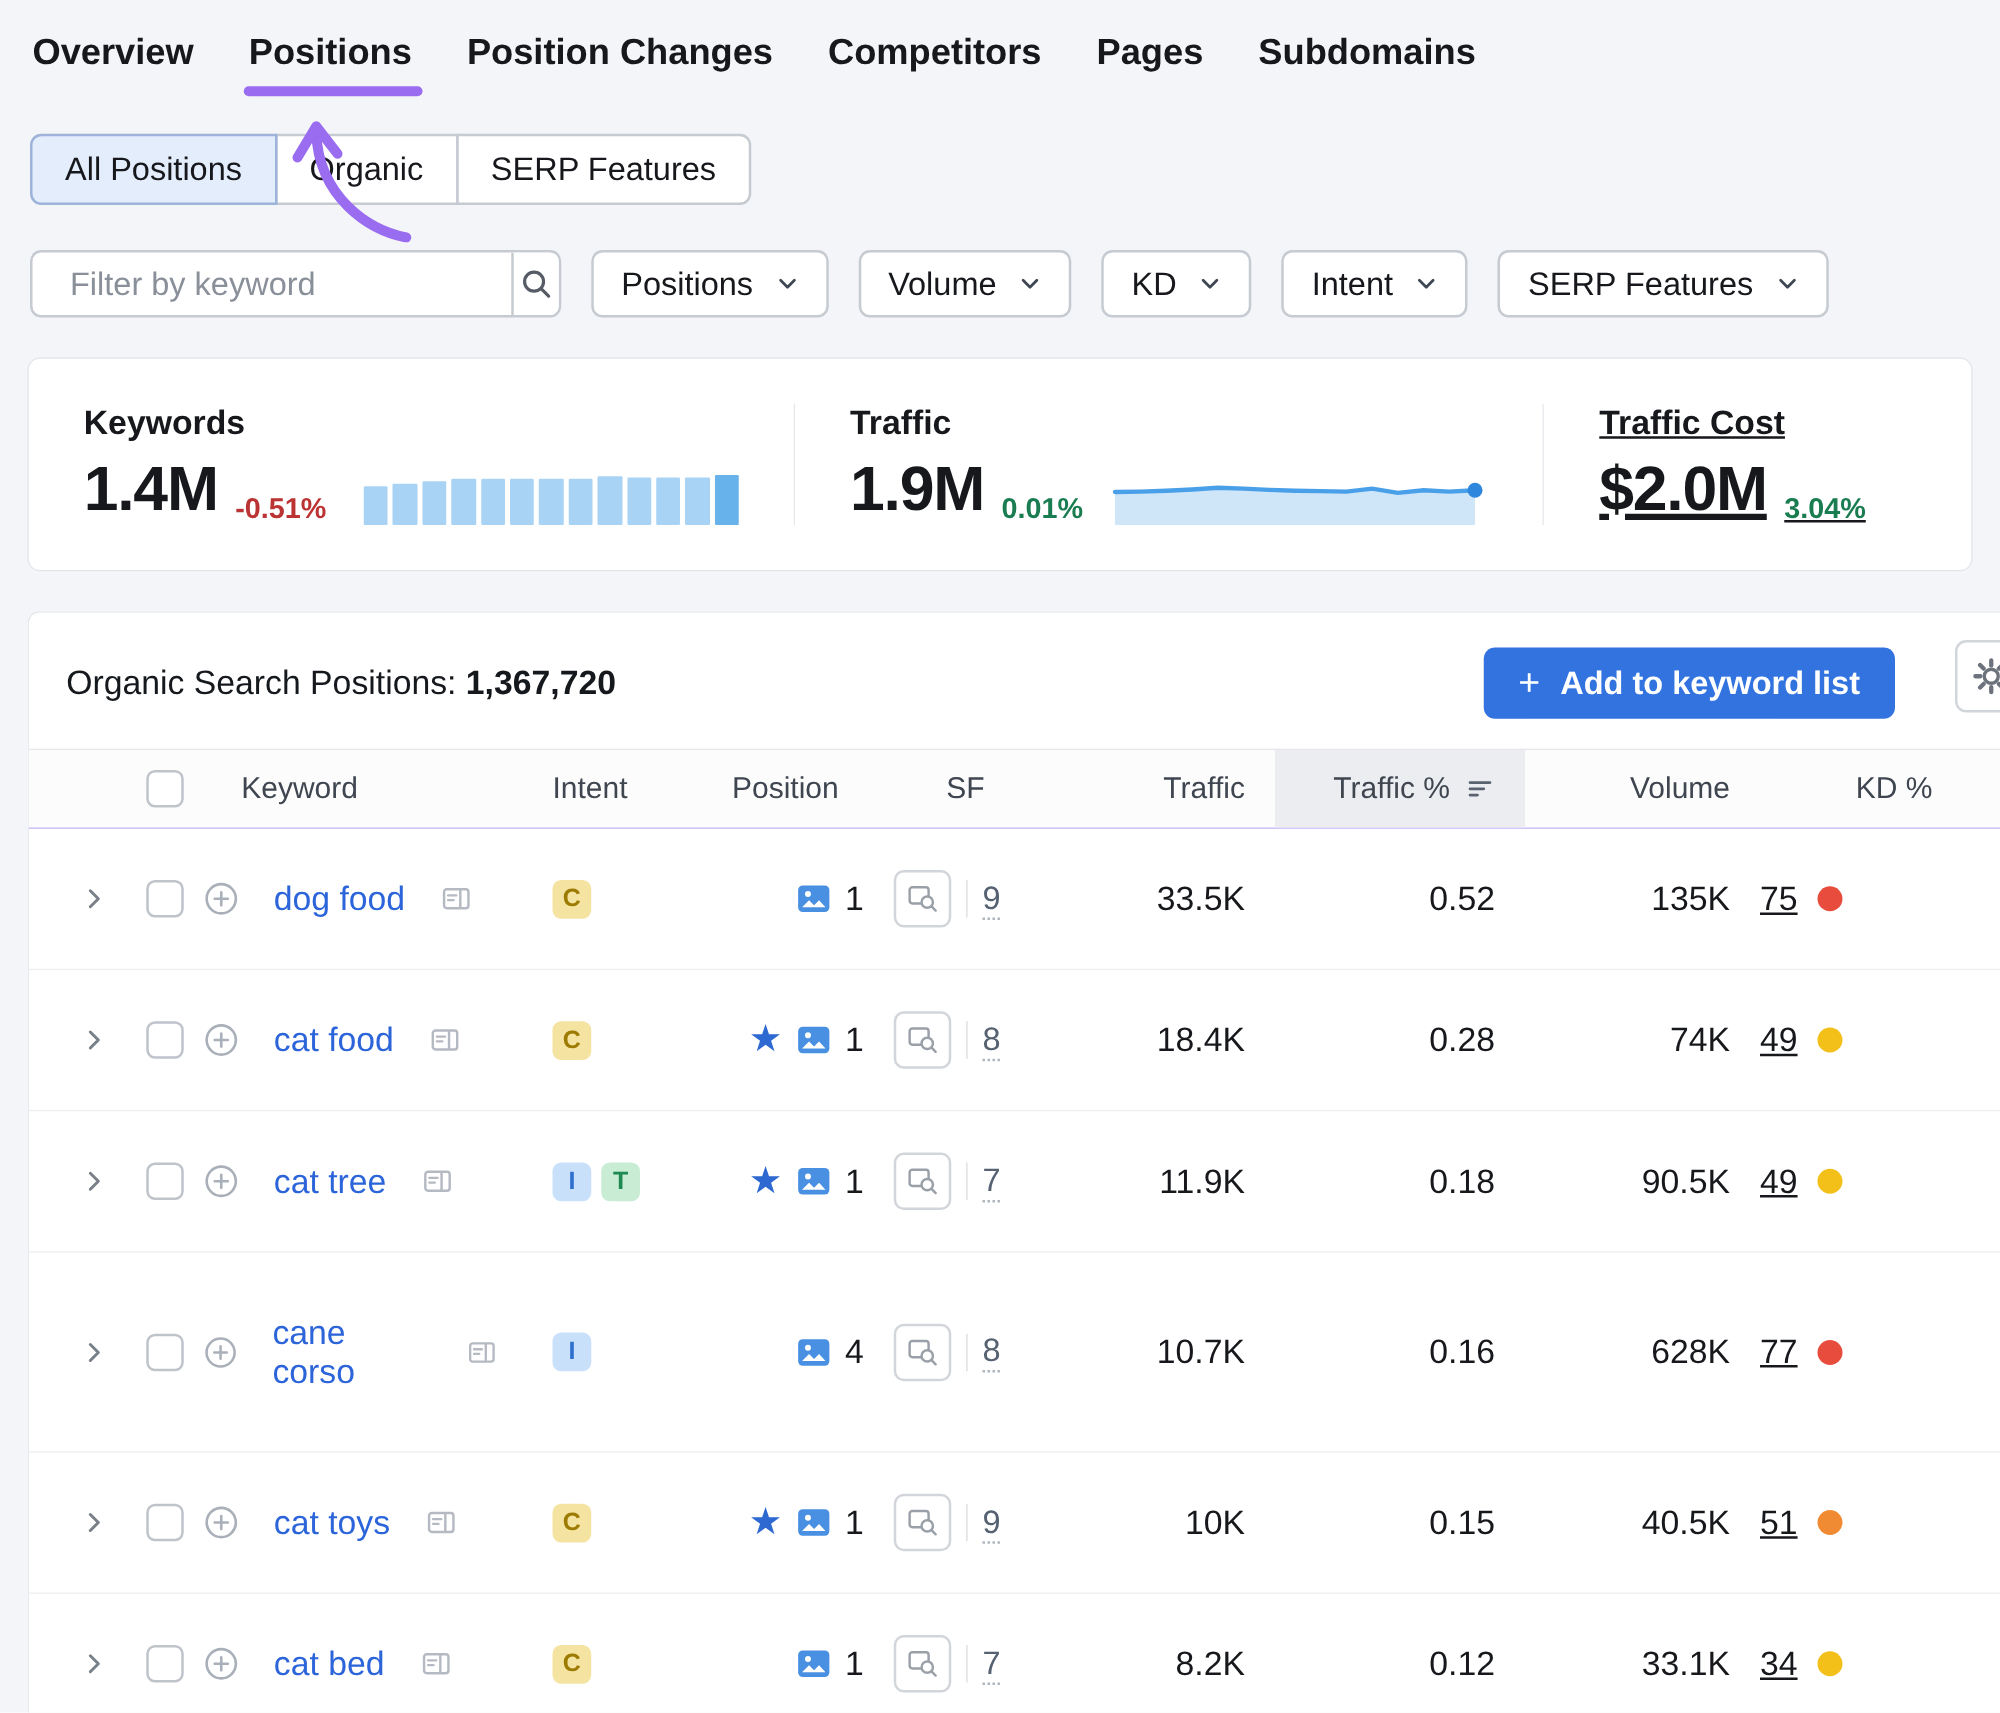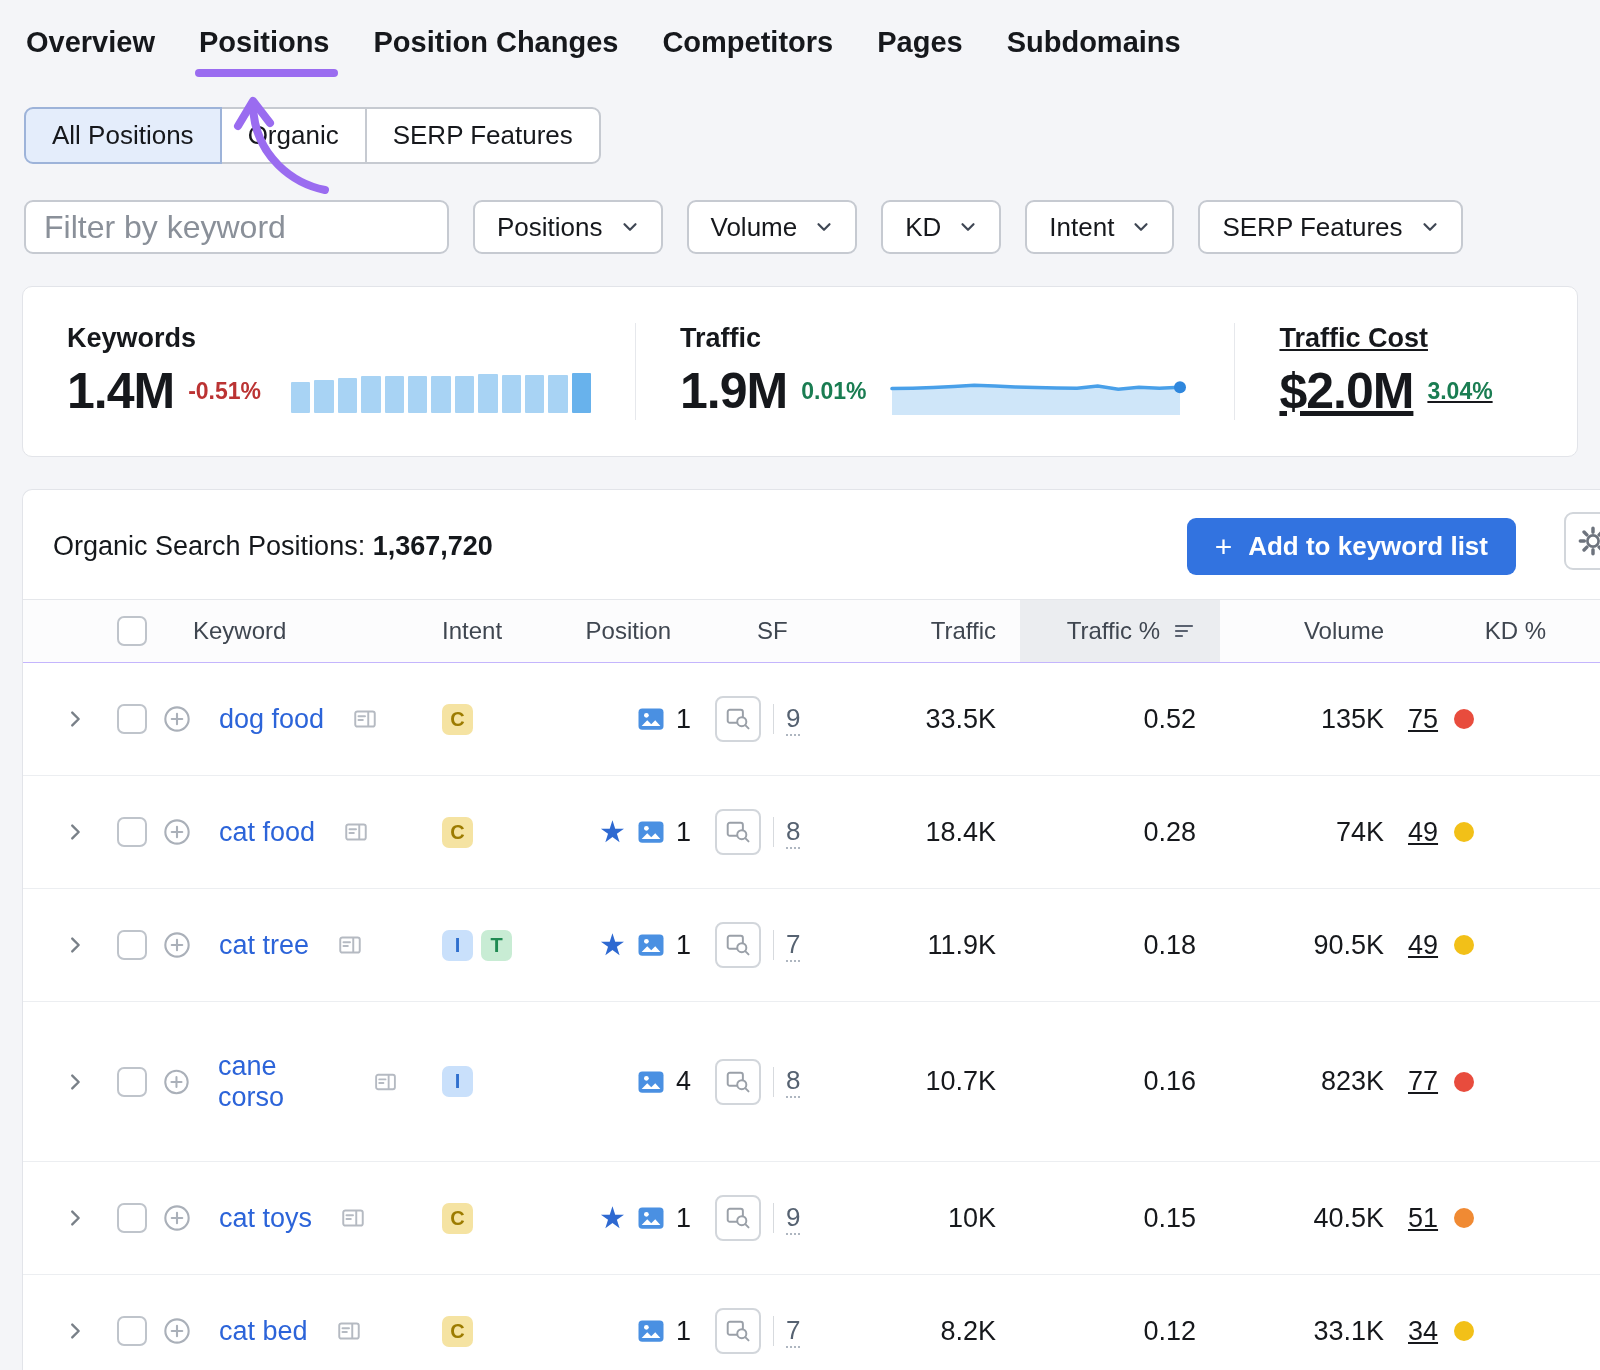--- a/index.html
+++ b/index.html
@@ -31,22 +31,22 @@
   .segment:last-child { border-radius: 0 9px 9px 0; }
   .segment.selected { background: #e4edfb; border-color: #9db3d9; z-index: 1; }
 
   
   .filter-row { display: flex; gap: 24px; margin: 36px 0 0 24px; align-items: center; }
   .search-box {
     width: 425px; height: 54px; background: #fff; border: 2px solid #c6cad1;
     border-radius: 9px; display: flex; overflow: hidden;
   }
   .search-box input {
-    flex: 1; border: none; outline: none; font-size: 32px; padding: 12px 18px;
-    font-family: inherit; color: #1d2129; background: transparent;
+    flex: 1; border: none; outline: none; font-size: 26px; padding: 12px 18px;
+    font-family: inherit; color: #1d2129; background: transparent; margin-left: 12px;
   }
   .search-box input::placeholder { color: #8a9099; }
   .search-btn {
     width: 62px; border: none; border-left: 2px solid #c6cad1; background: #fff;
     display: flex; align-items: center; justify-content: center; cursor: pointer;
   }
   .dropdown {
     height: 54px; padding: 0 20px 0 22px; background: #fff; border: 2px solid #c6cad1;
     border-radius: 9px; font-size: 26px; font-family: inherit; color: #16181c;
     display: inline-flex; align-items: center; gap: 16px; cursor: pointer;
@@ -56,21 +56,21 @@
   .summary-card {
     margin: 32px 22px 0 22px; background: #fff; border: 1px solid #e2e4e9;
     border-radius: 10px; display: flex; padding: 36px 0;
   }
   .metric { padding: 0 44px; }
   .metric + .metric { border-left: 1px solid #e6e8ec; }
   .metric-keywords { flex: 0 0 578px; }
   .metric-traffic { flex: 0 0 580px; }
   .metric-cost { flex: 1; text-decoration: underline; }
   .metric-label { font-size: 27px; font-weight: 700; margin-bottom: 8px; }
-  .metric-row { display: flex; align-items: center; gap: 14px; }
+  .metric-row { display: flex; align-items: flex-end; gap: 14px; }
   .metric-value { font-size: 50px; font-weight: 700; letter-spacing: -1px; }
   .metric-change { font-size: 23px; font-weight: 700; }
   .metric-change.neg { color: #bb3333; }
   .metric-change.pos { color: #1a7d52; }
   .spark-bars { display: flex; align-items: flex-end; gap: 4px; height: 44px; width: 300px; margin-left: 16px; }
   .spark-bar { flex: 1; background: #a8d3f4; border-radius: 1px; }
   .spark-bar-last { background: #68b2ec; }
   .traffic-spark { margin-left: 10px; }
 
   
@@ -497,21 +497,21 @@
               <rect x="2.5" y="3.5" width="14" height="12" rx="2" stroke="#9aa0a8" stroke-width="1.8" fill="none"></rect>
               <circle cx="15.5" cy="14.5" r="4.2" stroke="#9aa0a8" stroke-width="1.8" fill="#fff"></circle>
               <path d="M18.7 17.7l3 3" stroke="#9aa0a8" stroke-width="1.8" stroke-linecap="round"></path>
             </svg>
       </button>
       <span class="vdiv"></span>
       <a class="sf-link">8</a>
     </div>
     <div class="cell c-num">10.7K</div>
     <div class="cell c-num">0.16</div>
-    <div class="cell c-num">823K</div>
+    <div class="cell c-num">628K</div>
     <div class="cell c-kd">
       <span>77</span>
       <span class="kd-dot" style="background: rgb(232, 76, 61);"></span>
     </div>
   </div>
       <div class="trow grid-row">
     <div class="cell c-chev">
       <svg width="22" height="22" viewBox="0 0 24 24">
             <path d="M9 5l7 7-7 7" stroke="#798088" stroke-width="2.6" fill="none" stroke-linecap="round" stroke-linejoin="round"></path>
           </svg>

